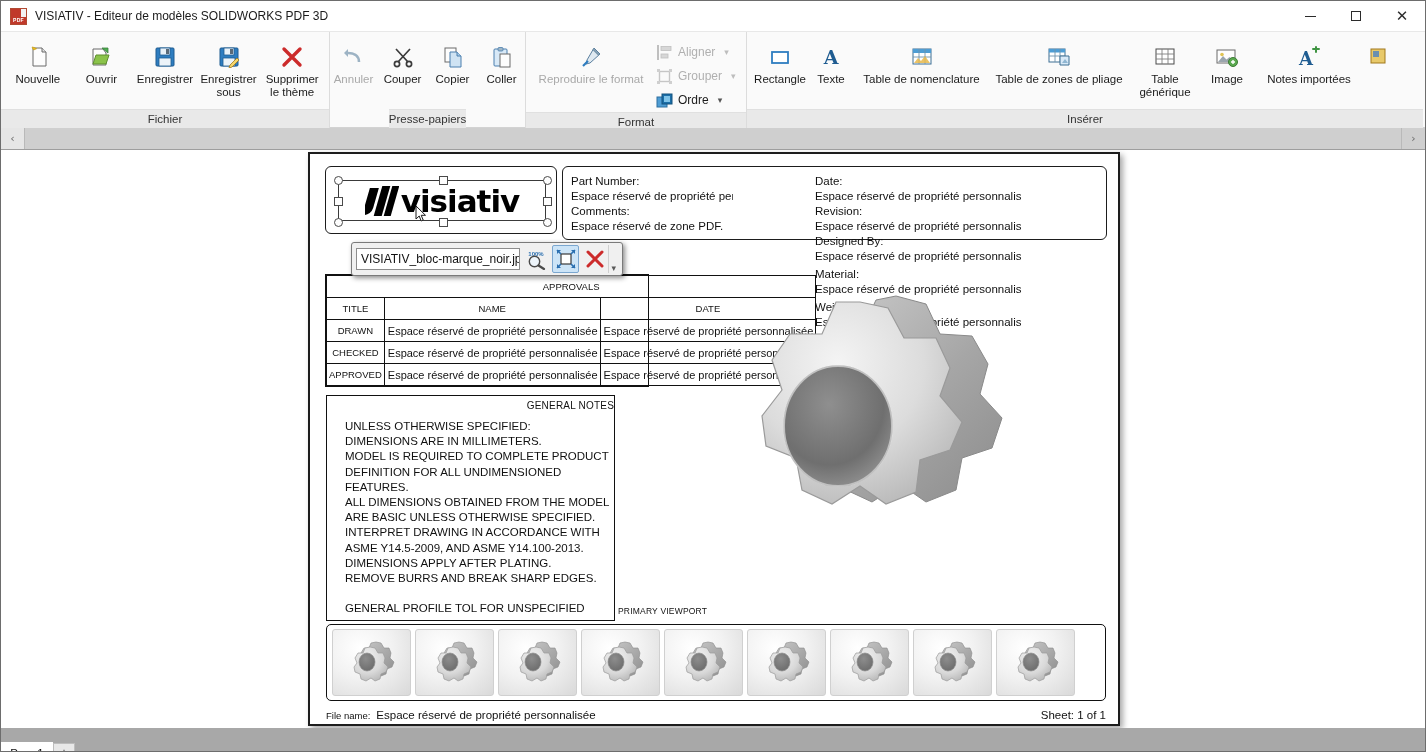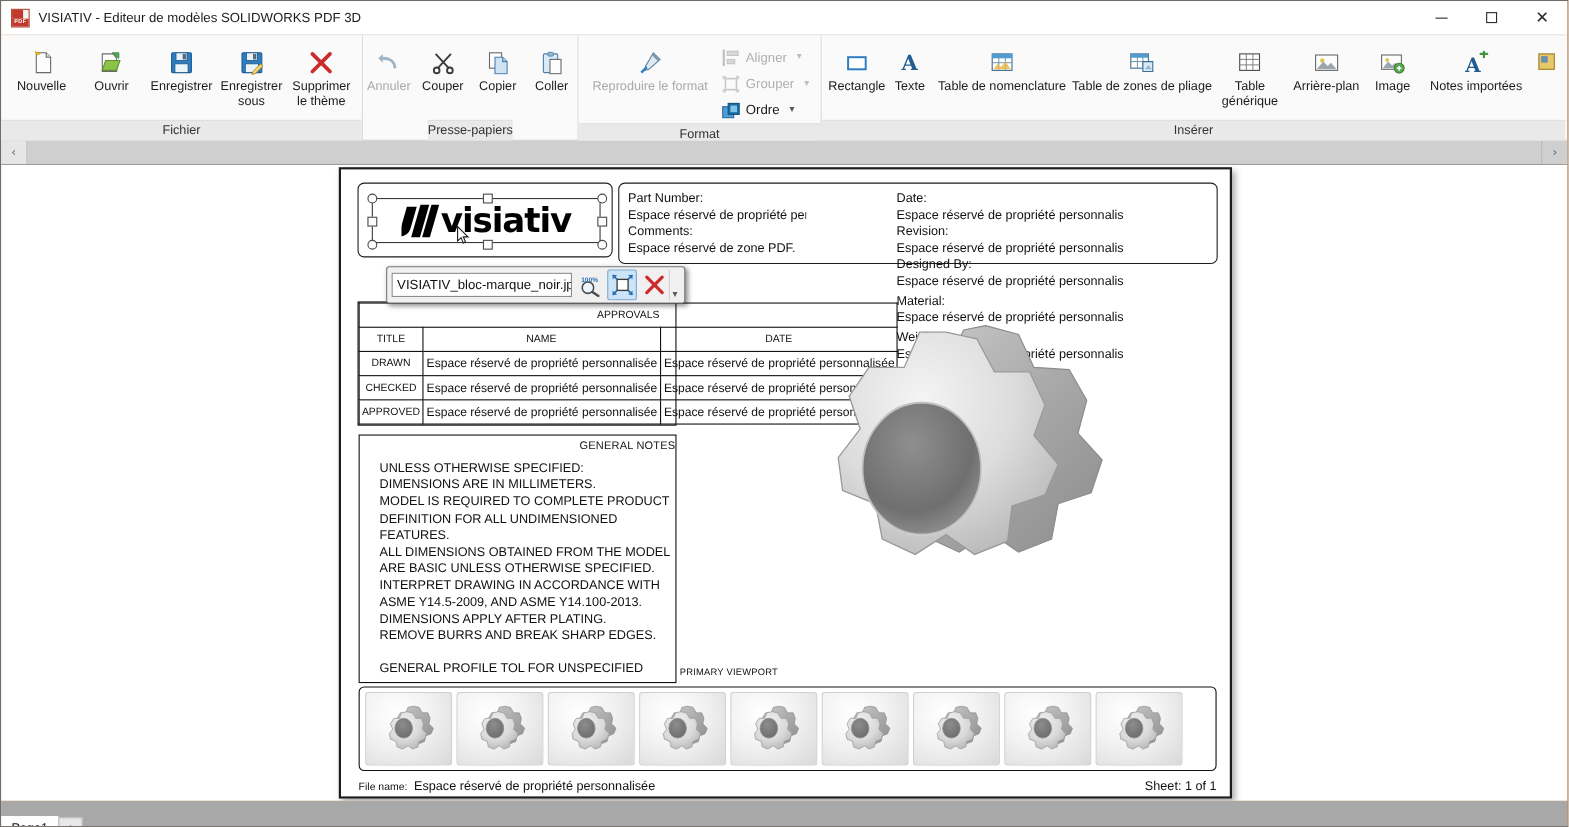--- a/index.html
+++ b/index.html
@@ -198,21 +198,21 @@
   .hrow { display: flex; font-size: 11.5px; color: #111; line-height: 15px; white-space: nowrap; flex-direction: column; }
   .hrow .k { width: 78px; flex: none; }
   .hrow .v { overflow: hidden; }
   .hdr-left .hrow .k { width: 88px; }
   .hdr-left .hrow .v { width: 162px; }
   .hdr-right .hrow .k { width: 82px; }
   .hdr-right .hrow .v { width: 206px; }
 
   
   .appr {
-    position: absolute; left: 15px; top: 120px; width: 290px;
+    position: absolute; left: 15px; top: 120px; width: 324px;
     border: 1px solid #111; border-collapse: collapse; background: #fff;
     font-family: "Liberation Sans", sans-serif;
   }
   .appr table { border-collapse: collapse; width: 100%; }
   .appr td {
     border: 1px solid #111; font-size: 9.5px; color: #111; text-align: center;
     height: 22px; padding: 0 2px; white-space: nowrap; overflow: hidden;
   }
   .appr td.hdr { font-size: 9.5px; }
   .appr td.val { font-size: 11px; text-align: left; padding-left: 3px; }
@@ -507,30 +507,20 @@
           <div class="lbl">Table de zones de pliage</div>
         </div>
         <div class="btn-lg btn-wide" style="width:72px;">
           <div class="ic">
             <svg width="22" height="20" viewBox="0 0 22 20">
               <rect x="2" y="2" width="18" height="15" fill="#ffffff" stroke="#4a4a4a"></rect>
               <path d="M8 2 v15 M14 2 v15 M2 7 h18 M2 12 h18" stroke="#7f7f7f" stroke-width=".9"></path>
             </svg>
           </div>
           <div class="lbl">Table générique</div>
-        </div>
-        <div class="btn-lg btn-wide" style="width:78px;">
-          <div class="ic">
-            <svg width="24" height="20" viewBox="0 0 24 20">
-              <rect x="2" y="3" width="20" height="14" fill="#fdfdfd" stroke="#6a6a6a"></rect>
-              <circle cx="8" cy="8" r="2" fill="#e0c454"></circle>
-              <path d="M3 16 l6 -7 l4 4 l3 -3 l5 6 z" fill="#9aa5ad"></path>
-            </svg>
-          </div>
-          <div class="lbl">Arrière-plan</div>
         </div>
         <div class="btn-lg" style="width:52px;">
           <div class="ic">
             <svg width="24" height="20" viewBox="0 0 24 20">
               <rect x="2" y="3" width="18" height="13" fill="#fdfdfd" stroke="#6a6a6a"></rect>
               <circle cx="7" cy="7.5" r="1.8" fill="#e0c454"></circle>
               <path d="M3 15 l5 -6 l3.5 3.5 l3 -2.5 l5 5 z" fill="#9aa5ad"></path>
               <circle cx="18" cy="15" r="4.5" fill="#5aa94f" stroke="#3d7d35"></circle>
               <path d="M16 15 h4 M18 13 v4" stroke="#ffffff" stroke-width="1.4"></path>
             </svg>

